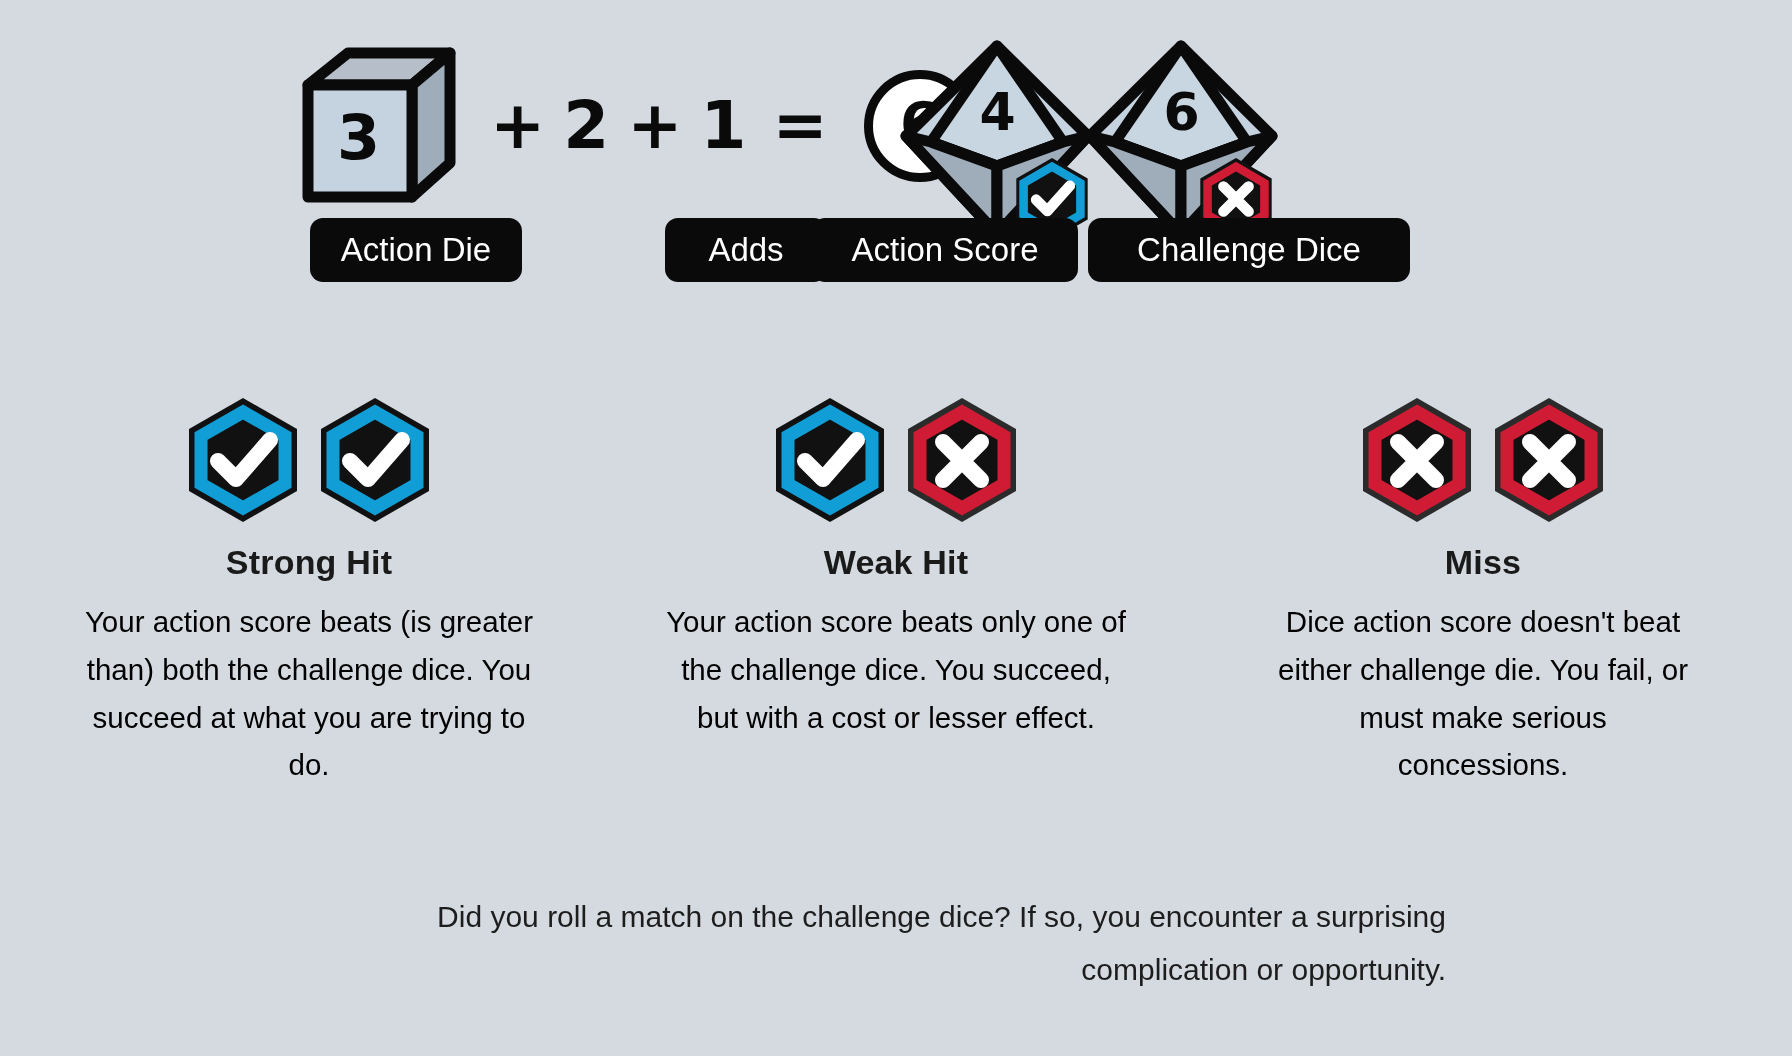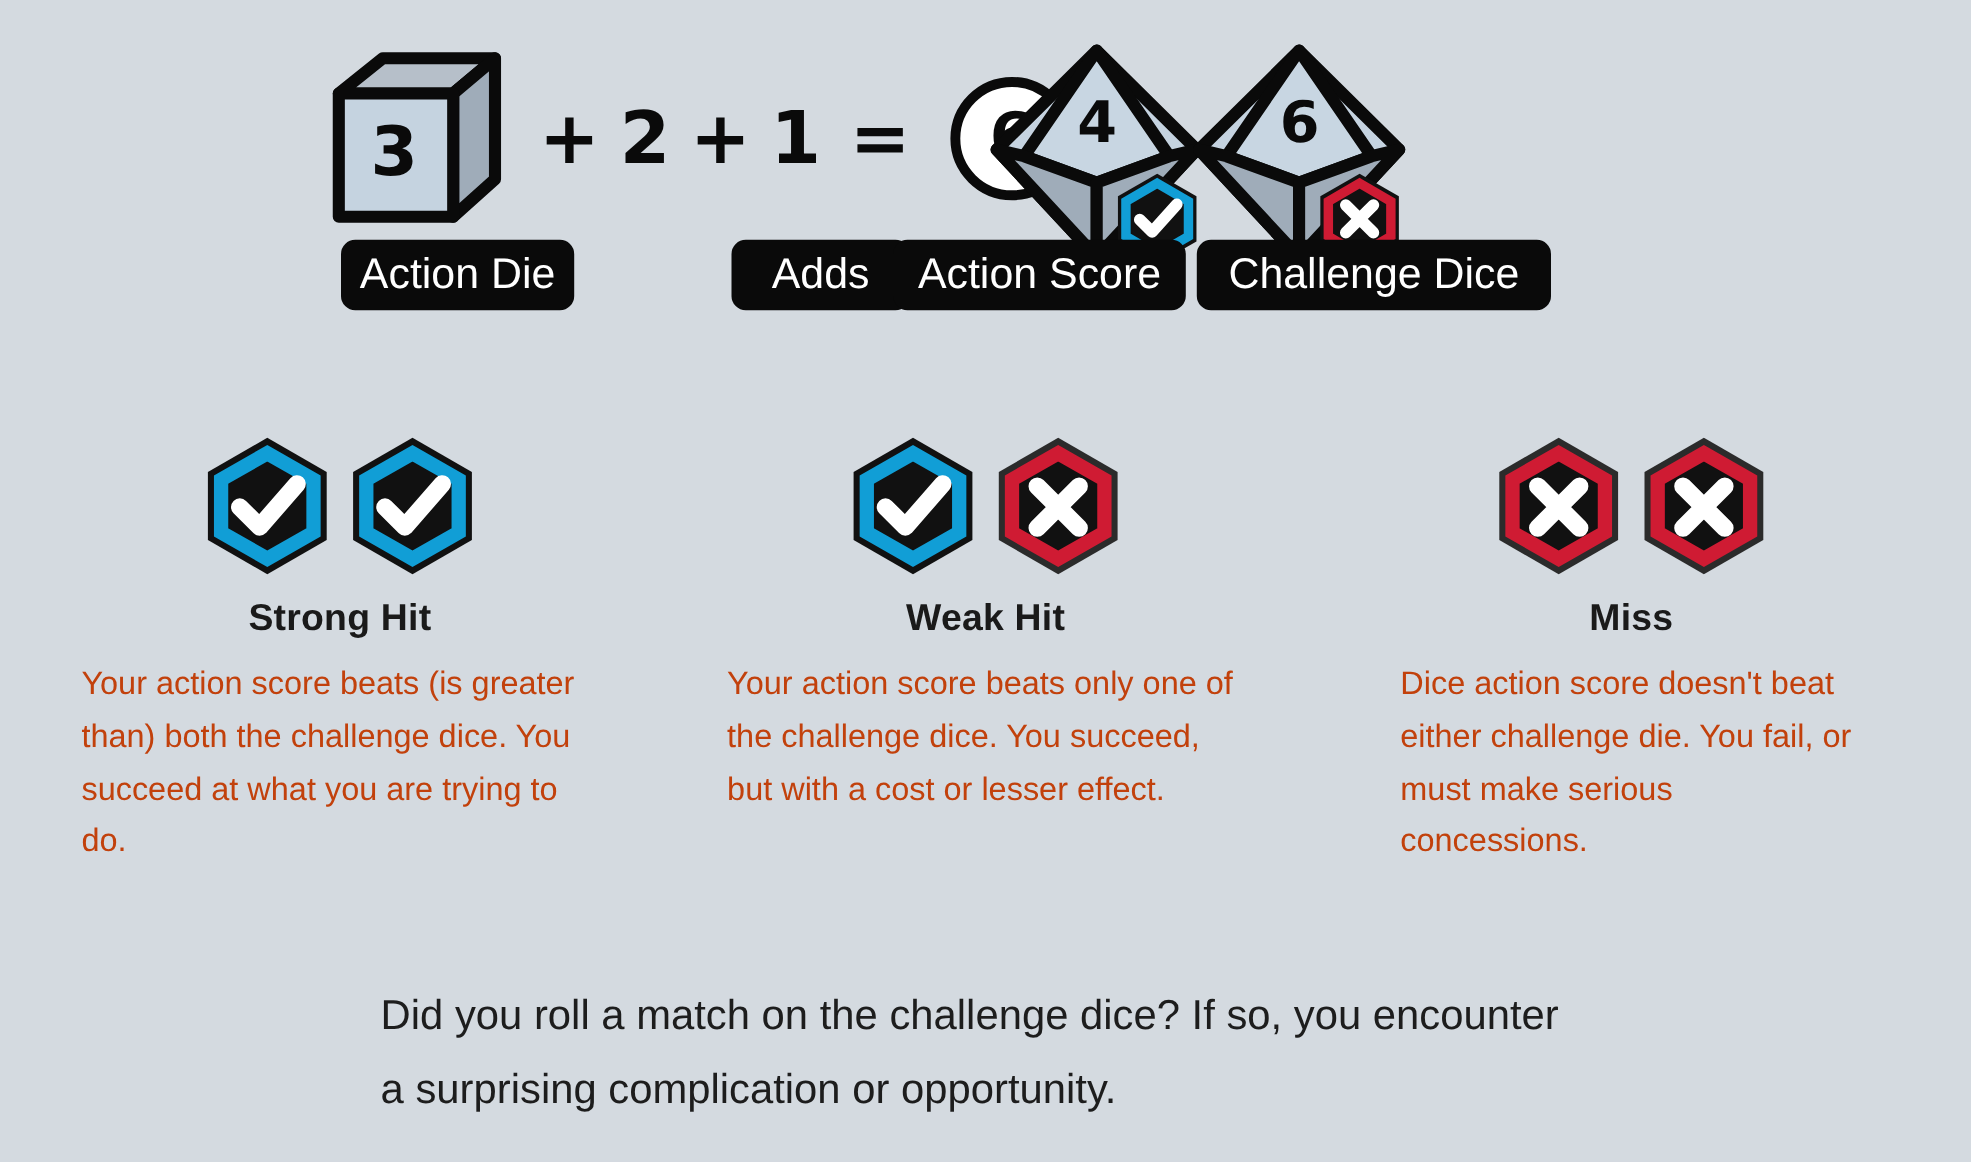--- a/index.html
+++ b/index.html
@@ -152,21 +152,21 @@
   .pill {
     position: absolute;
     top: 0;
     height: 64px;
     border-radius: 13px;
     background: #0a0a0a;
     color: #ffffff;
     display: flex;
     align-items: center;
     justify-content: center;
-    font-size: 39px;
+    font-size: 33px;
     font-family: "Liberation Sans", sans-serif;
     white-space: nowrap;
     padding: 0 22px;
     box-sizing: border-box;
   }
   #pill-0 { left: 310px;  width: 212px; }
   #pill-1 { left: 531px;  width: 126px; }
   #pill-2 { left: 665px;  width: 162px; }
   #pill-3 { left: 812px;  width: 266px; }
   #pill-4 { left: 1088px; width: 322px; z-index: 0;}
@@ -201,37 +201,37 @@
     margin-top: 18px;
     font-size: 34px;
     font-weight: 700;
     color: #1a1a1a;
     letter-spacing: 0.2px;
   }
   .outcome-desc {
     margin-top: 16px;
     font-size: 29.5px;
     line-height: 1.62;
-    color: #c2410c;
-    text-align: left;
+    color: #000000;
+    text-align: center;
     max-width: 490px;
   }
   #col-strong .outcome-desc { max-width: 470px; }
   #col-weak   .outcome-desc { max-width: 470px; }
   #col-miss   .outcome-desc { max-width: 420px; }
 
   
   #footer-note {
     position: absolute;
     left: 50%;
     transform: translateX(-50%);
     top: 890px;
     width: 1100px;
-    text-align: left;
-    font-size: 38px;
+    text-align: right;
+    font-size: 30px;
     line-height: 1.78;
     color: #1d1d1d;
   }
 </style>
 </head>
 <body>
 
 <div id="formula-section">
 
   <div id="formula-glyphs">

